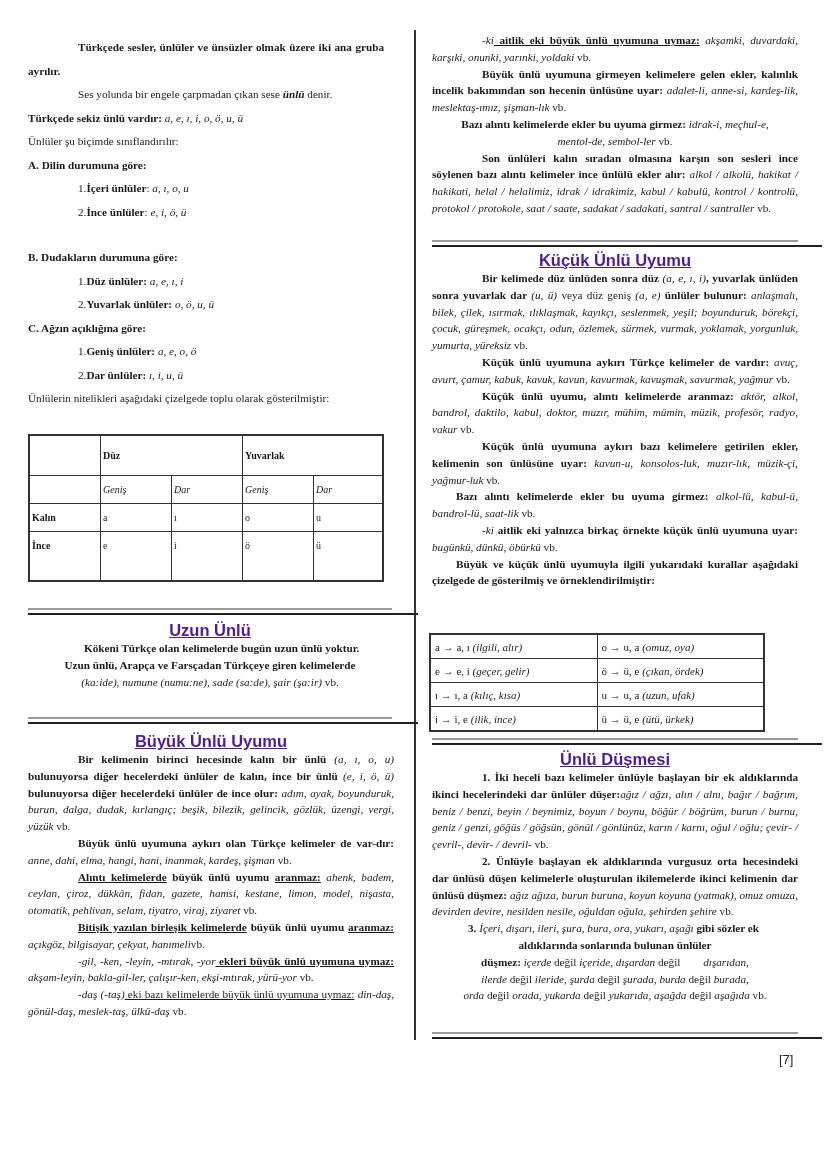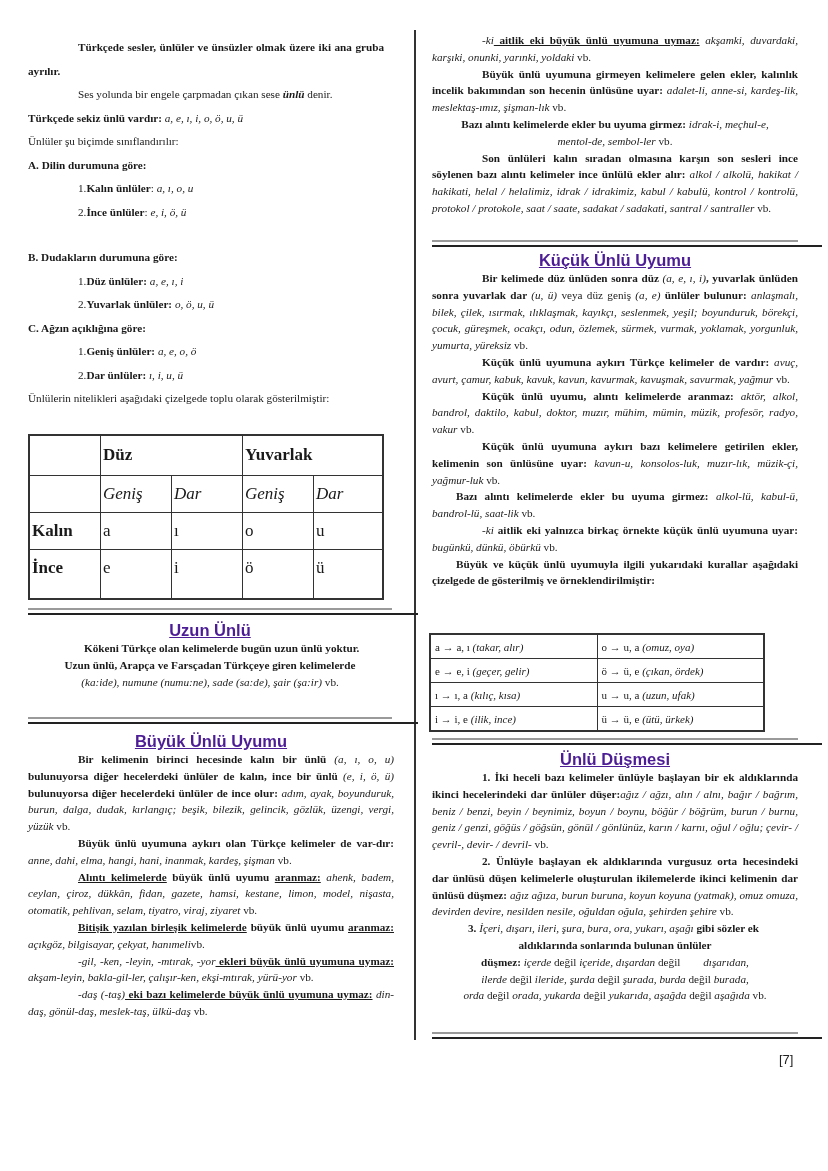--- a/index.html
+++ b/index.html
@@ -19,21 +19,21 @@
   .just { text-align: justify; }
   .center { text-align: center; }
   .rp { line-height: 16.8px; }
   .ul { text-decoration: underline; }
   .sep { position: relative; height: 8px; }
   .sep .thin { position: absolute; left: 0; top: 0; height: 2px; background: #9a9a9a; }
   .sep .thick { position: absolute; left: 0; top: 5px; height: 2px; background: #222; }
   .heading { font-family: "Liberation Sans", sans-serif; font-weight: bold; font-size: 16.5px;
              text-decoration: underline; text-align: center; line-height: 20px; color: #4c1d95; }
   table.vt { border-collapse: collapse; border: 2px solid #333; position: absolute; }
-  table.vt td { border: 1.5px solid #333; padding: 8px 2px; font-size: 17px; vertical-align: middle; }
+  table.vt td { border: 1.5px solid #333; padding: 8px 2px; font-size: 10px; vertical-align: middle; }
   table.rt { border-collapse: collapse; border: 2px solid #333; position: absolute; }
   table.rt td { border: 1.5px solid #333; padding: 0 4px; font-size: 11px; height: 23px; }
   .pagenum { position: absolute; left: 779px; top: 1052px; font-family: "Liberation Sans", sans-serif;
              font-size: 13px; color: #222; }
   .box { position: absolute; }
 </style>
 </head>
 <body>
 
 <div class="page">
@@ -45,21 +45,21 @@
     <p class="ln ind">
       <span>Ses yolunda bir engele çarpmadan çıkan sese </span><b><i>ünlü</i></b><span> denir.</span>
     </p>
     <p class="ln">
       <b>Türkçede sekiz ünlü vardır: </b><i>a, e, ı, i, o, ö, u, ü</i>
     </p>
     <p class="ln">Ünlüler şu biçimde sınıflandırılır:</p>
 
     <div>
       <p class="ln b">A. Dilin durumuna göre:</p>
-      <p class="ln ind2"><span>1.</span><b>Kalın ünlüler</b><span>: </span><i>a, ı, o, u</i></p>
+      <p class="ln ind2"><span>1.</span><b>İçeri ünlüler</b><span>: </span><i>a, ı, o, u</i></p>
       <p class="ln ind2"><span>2.</span><b>İnce ünlüler</b><span>: </span><i>e, i, ö, ü</i></p>
     </div>
     <div style="height:22px"></div>
     <div>
       <p class="ln b">B. Dudakların durumuna göre:</p>
       <p class="ln ind2"><span>1.</span><b>Düz ünlüler:</b><span> </span><i>a, e, ı, i</i></p>
       <p class="ln ind2"><span>2.</span><b>Yuvarlak ünlüler:</b><span> </span><i>o, ö, u, ü</i></p>
     </div>
     <div>
       <p class="ln b">C. Ağzın açıklığına göre:</p>
@@ -117,21 +117,21 @@
     <div class="thick" style="width:390px"></div>
   </div>
 
   <div class="box" style="left:28px; top:731px; width:366px;">
     <div class="heading">Büyük Ünlü Uyumu</div>
     <p class="rp just ind"><span style="font-weight: bold;">Bir kelimenin birinci hecesinde kalın bir ünlü </span><span style="font-style: italic;">(a, ı, o, u)</span><span style="font-weight: bold;"> bulunuyorsa diğer hecelerdeki ünlüler de kalın, ince bir ünlü </span><span style="font-style: italic;">(e, i, ö, ü)</span><span style="font-weight: bold;"> bulunuyorsa diğer hecelerdeki ünlüler de ince olur: </span><span style="font-style: italic;">adım, ayak, boyunduruk, burun, dalga, dudak, kırlangıç; beşik, bilezik, gelincik, gözlük, üzengi, vergi, yüzük</span><span> vb.</span></p>
     <p class="rp just ind"><span style="font-weight: bold;">Büyük ünlü uyumuna aykırı olan Türkçe kelimeler de var-dır: </span><span style="font-style: italic;">anne, dahi, elma, hangi, hani, inanmak, kardeş, şişman</span><span> vb.</span></p>
     <p class="rp just ind"><span style="font-weight: bold; text-decoration: underline;">Alıntı kelimelerde</span><span style="font-weight: bold;"> büyük ünlü uyumu </span><span style="font-weight: bold; text-decoration: underline;">aranmaz:</span><span style="font-style: italic;"> ahenk, badem, ceylan, çiroz, dükkân, fidan, gazete, hamsi, kestane, limon, model, nişasta, otomatik, pehlivan, selam, tiyatro, viraj, ziyaret</span><span> vb.</span></p>
     <p class="rp just ind"><span style="font-weight: bold; text-decoration: underline;">Bitişik yazılan birleşik kelimelerde</span><span style="font-weight: bold;"> büyük ünlü uyumu </span><span style="font-weight: bold; text-decoration: underline;">aranmaz:</span><span style="font-style: italic;"> açıkgöz, bilgisayar, çekyat, hanımeli</span><span>vb.</span></p>
     <p class="rp just ind"><span style="font-style: italic;">-gil, -ken, -leyin, -mtırak, -yor</span><span style="font-weight: bold; text-decoration: underline;"> ekleri büyük ünlü uyumuna uymaz:</span><span style="font-style: italic;"> akşam-leyin, bakla-gil-ler, çalışır-ken, ekşi-mtırak, yürü-yor</span><span> vb.</span></p>
-    <p class="rp just ind"><span style="font-style: italic;">-daş (-taş)</span><span style="font-weight: bold; text-decoration: underline;"> eki bazı kelimelerde büyük ünlü uyumuna uymaz:</span><span style="font-style: italic;"> din-daş, gönül-daş, meslek-taş, ülkü-daş</span><span> vb.</span></p>
+    <p class="rp just ind"><span style="font-style: italic;">-daş (-taş)</span><span style="font-weight: normal; text-decoration: underline;"> eki bazı kelimelerde büyük ünlü uyumuna uymaz:</span><span style="font-style: italic;"> din-daş, gönül-daş, meslek-taş, ülkü-daş</span><span> vb.</span></p>
   </div>
 
   <div class="col col-right">
     <p class="rp just ind"><span style="font-style: italic;">-ki</span><span style="font-weight: bold; text-decoration: underline;"> aitlik eki büyük ünlü uyumuna uymaz:</span><span style="font-style: italic;"> akşamki, duvardaki, karşıki, onunki, yarınki, yoldaki</span><span> vb.</span></p>
     <p class="rp just ind"><span style="font-weight: bold;">Büyük ünlü uyumuna girmeyen kelimelere gelen ekler, kalınlık incelik bakımından son hecenin ünlüsüne uyar: </span><span style="font-style: italic;">adalet-li, anne-si, kardeş-lik, meslektaş-ımız, şişman-lık</span><span> vb.</span></p>
     <p class="rp center" style="padding:0 14px"><span style="font-weight: bold;">Bazı alıntı kelimelerde ekler bu uyuma girmez: </span><span style="font-style: italic;">idrak-i, meçhul-e, mentol-de, sembol-ler</span><span> vb.</span></p>
     <p class="rp just ind"><span style="font-weight: bold;">Son ünlüleri kalın sıradan olmasına karşın son sesleri ince söylenen bazı alıntı kelimeler ince ünlülü ekler alır: </span><span style="font-style: italic;">alkol / alkolü, hakikat / hakikati, helal / helalimiz, idrak / idrakimiz, kabul / kabulü, kontrol / kontrolü, protokol / protokole, saat / saate, sadakat / sadakati, santral / santraller</span><span> vb.</span></p>
   </div>
 
   <div class="box sep" style="left:432px; top:240px; width:390px;">
@@ -146,21 +146,21 @@
     <p class="rp just ind"><span style="font-weight: bold;">Küçük ünlü uyumu, alıntı kelimelerde aranmaz: </span><span style="font-style: italic;">aktör, alkol, bandrol, daktilo, kabul, doktor, muzır, mühim, mümin, müzik, profesör, radyo, vakur</span><span> vb.</span></p>
     <p class="rp just ind"><span style="font-weight: bold;">Küçük ünlü uyumuna aykırı bazı kelimelere getirilen ekler, kelimenin son ünlüsüne uyar: </span><span style="font-style: italic;">kavun-u, konsolos-luk, muzır-lık, müzik-çi, yağmur-luk</span><span> vb.</span></p>
     <p class="rp just" style="text-indent:24px"><span style="font-weight: bold;">Bazı alıntı kelimelerde ekler bu uyuma girmez: </span><span style="font-style: italic;">alkol-lü, kabul-ü, bandrol-lü, saat-lik</span><span> vb.</span></p>
     <p class="rp just ind"><span style="font-style: italic;">-ki</span><span style="font-weight: bold;"> aitlik eki yalnızca birkaç örnekte küçük ünlü uyumuna uyar: </span><span style="font-style: italic;">bugünkü, dünkü, öbürkü</span><span> vb.</span></p>
     <p class="rp just" style="text-indent:24px"><span style="font-weight: bold;">Büyük ve küçük ünlü uyumuyla ilgili yukarıdaki kurallar aşağıdaki çizelgede de gösterilmiş ve örneklendirilmiştir:</span></p>
   </div>
 
   <table class="rt" style="left:429px; top:633px; width:336px;">
     <tbody>
         <tr>
-      <td style="width:50%"><span>a → a, ı </span><i>(takar, alır)</i></td>
+      <td style="width:50%"><span>a → a, ı </span><i>(ilgili, alır)</i></td>
       <td><span>o → u, a </span><i>(omuz, oya)</i></td>
     </tr>
     <tr>
       <td><span>e → e, i </span><i>(geçer, gelir)</i></td>
       <td><span>ö → ü, e </span><i>(çıkan, ördek)</i></td>
     </tr>
     <tr>
       <td><span>ı → ı, a </span><i>(kılıç, kısa)</i></td>
       <td><span>u → u, a </span><i>(uzun, ufak)</i></td>
     </tr>

